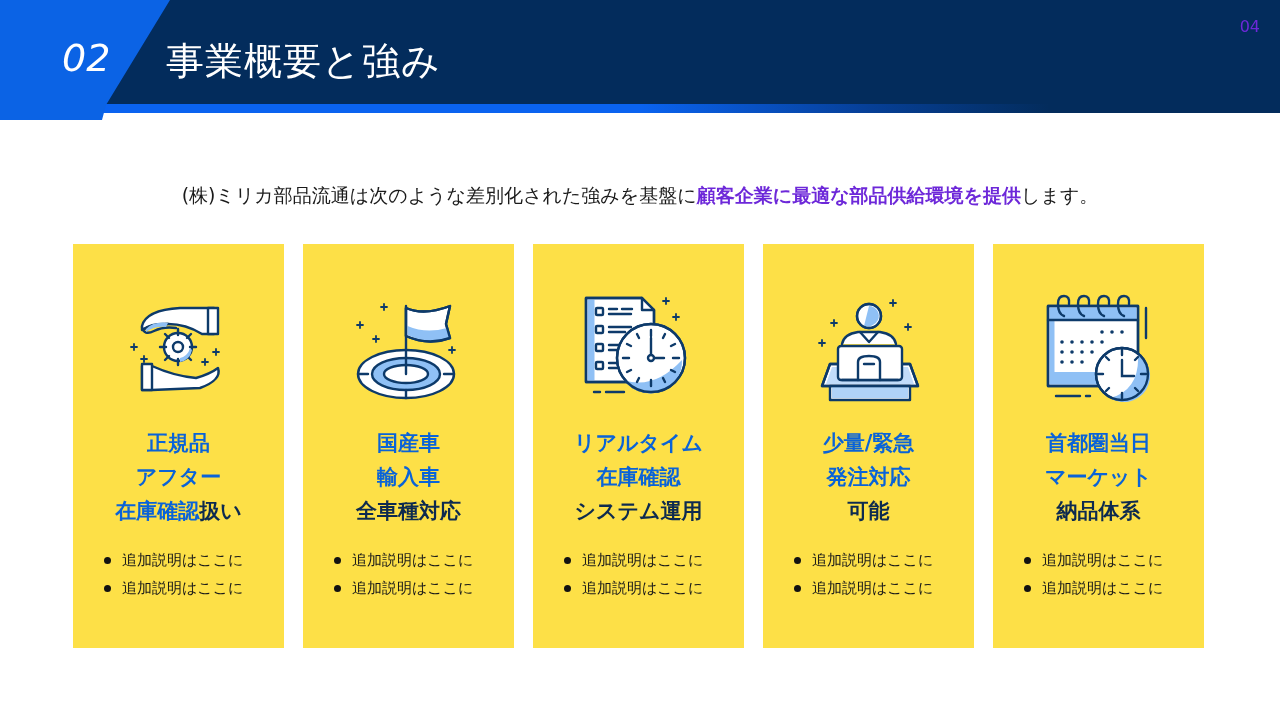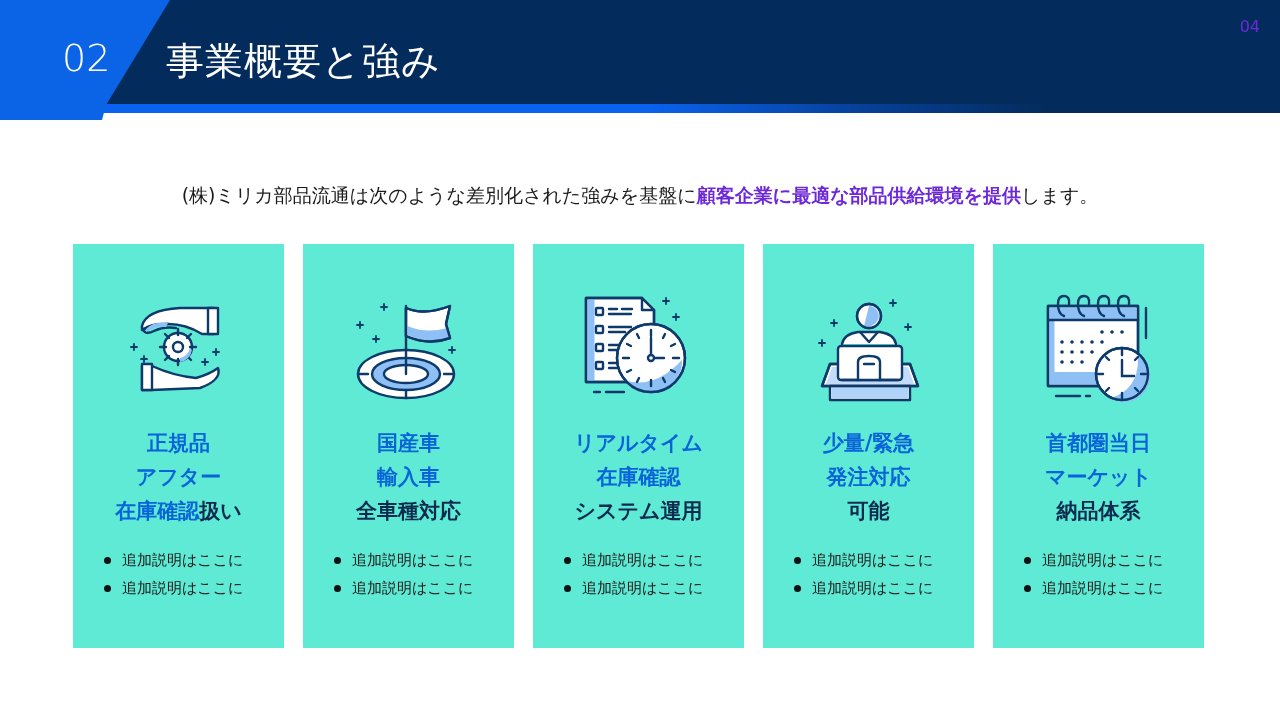--- a/index.html
+++ b/index.html
@@ -5,29 +5,29 @@
   * { box-sizing: border-box; margin: 0; padding: 0; }
   html, body { width: 1280px; height: 720px; overflow: hidden; background: #ffffff; }
   body { font-family: "DejaVu Sans", "Liberation Sans", sans-serif; position: relative; color: #1a1a1a; }
 
   .header { position: absolute; left: 0; top: 0; width: 1280px; height: 113px; background: #032c5c; }
   .header-stripe { position: absolute; left: 0; top: 104px; width: 1280px; height: 9px;
     background: linear-gradient(to right, #0a63f0 0%, #0a63f0 50%, #063f96 68%, #032c5c 82%, #032c5c 100%); }
   .header-accent { position: absolute; left: 0; top: 0; width: 170px; height: 120px; background: #0b63e5;
     clip-path: polygon(0 0, 170px 0, 106px 105px, 102px 120px, 0 120px); }
   .section-num { position: absolute; left: 62px; top: 36px; font-family: "DejaVu Sans", sans-serif; font-size: 38px;
-    font-weight: 200; color: #ffffff; letter-spacing: 0; }
+    font-weight: 200; color: #ffffff; letter-spacing: 0; font-style: italic; }
   .page-title { position: absolute; left: 166px; top: 36px; font-size: 38px; font-weight: normal; color: #ffffff; letter-spacing: 1px; }
   .page-number { position: absolute; right: 20px; top: 17px; font-size: 16px; color: #6d28d9; }
 
   .lead { position: absolute; left: 0; top: 183px; width: 1280px; text-align: center; font-size: 19px; color: #1a1a1a; letter-spacing: 0px; }
   .lead .hl { color: #6d28d9; font-weight: bold; }
 
   .cards { position: absolute; left: 73px; top: 244px; display: flex; gap: 19px; }
-  .card { width: 211px; height: 404px; background: #5eead4; position: relative; }
+  .card { width: 211px; height: 404px; background: #fde047; position: relative; }
   .card-icon { position: absolute; left: 50%; top: 50px; width: 110px; height: 110px; transform: translateX(-50%); }
   .card-title { position: absolute; left: 0; top: 182px; width: 100%; text-align: center; font-size: 21px; font-weight: bold; line-height: 34px; color: #0a63d8; }
   .card-title .dark { color: #0d2a4f; }
   .card-title .line { display: block; white-space: nowrap; }
   .card-bullets { position: absolute; left: 30px; top: 302px; list-style: none; font-size: 15px; line-height: 28px; color: #1a1a1a; }
   .card-bullets li { position: relative; padding-left: 19px; white-space: nowrap; text-align: right; }
   .card-bullets li::before { content: ""; position: absolute; left: 1px; top: 11px; width: 7px; height: 7px; border-radius: 50%; background: #111; }
 </style>
 </head>
 <body>

